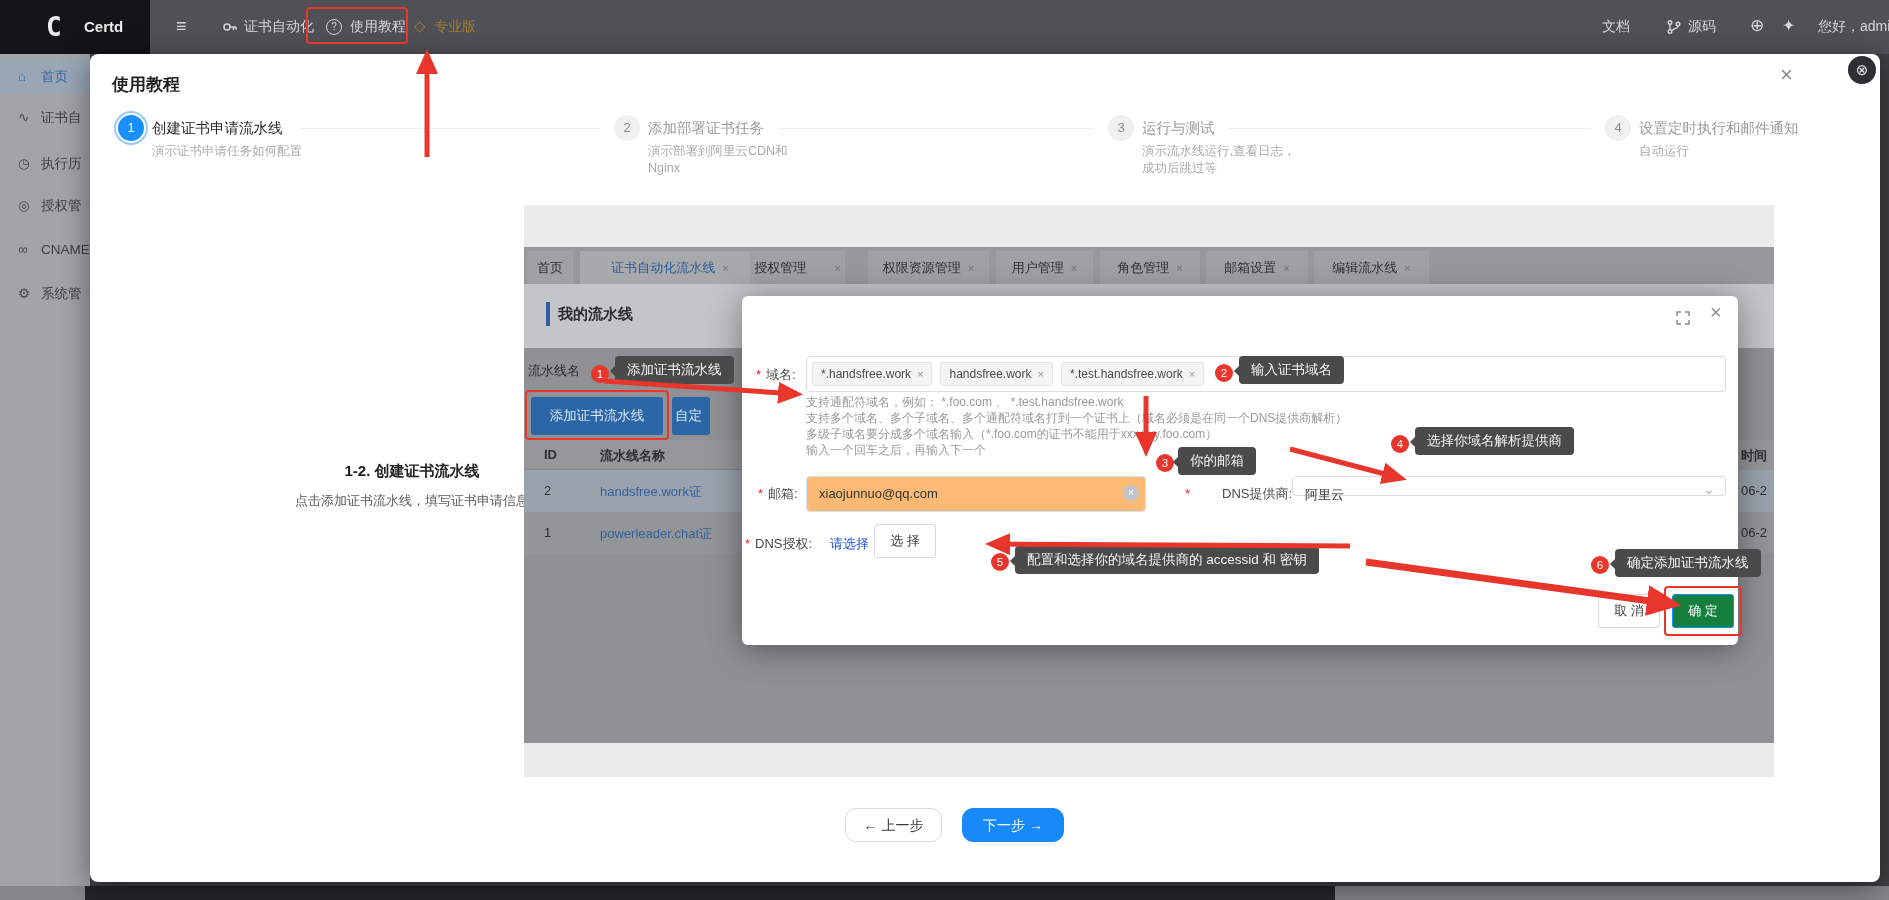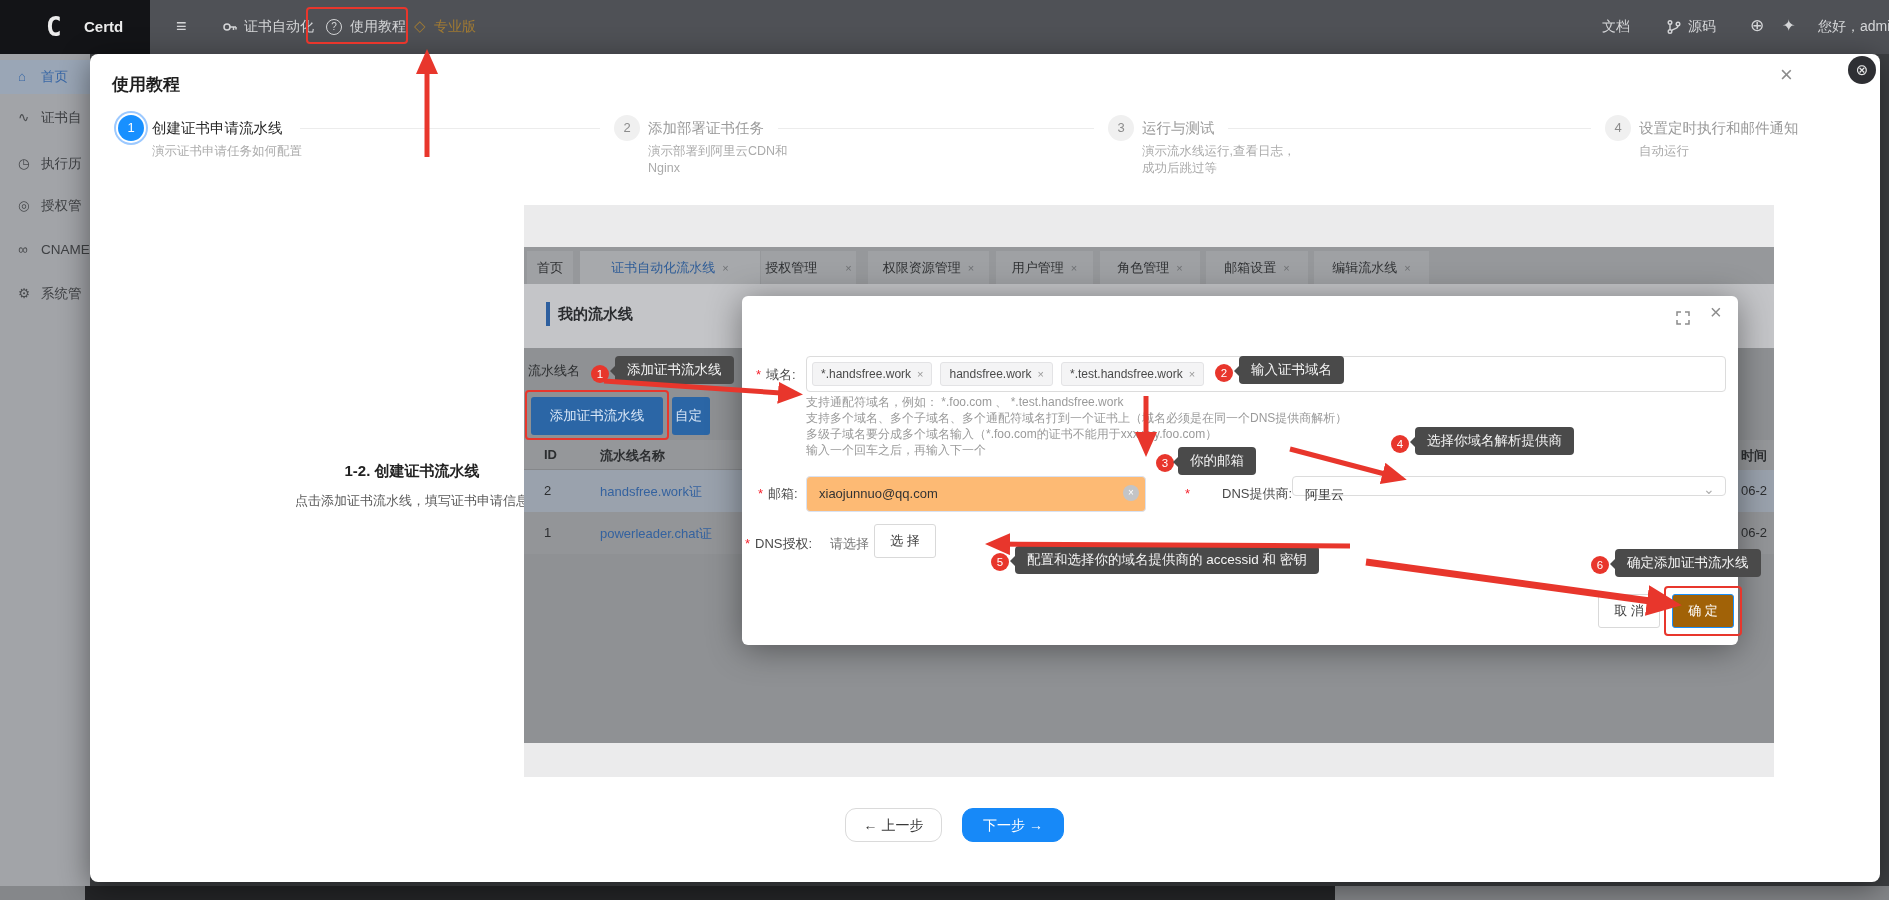--- a/index.html
+++ b/index.html
@@ -182,21 +182,21 @@
       <div class="strip" style="top:0;height:42px;background:#ebebec;"></div>
       <div class="strip" style="top:42px;height:37px;background:#96989b;"></div>
 
       <div class="tab" style="left:3px;width:46px;">
         <span>首页</span>
       </div>
       <div class="tab active" style="left:56px;width:180px;">
         <span>证书自动化流水线</span>
         <span class="tx">×</span>
       </div>
-      <div class="tab" style="left:237px;width:95px;gap:28px;">
+      <div class="tab" style="left:226px;width:95px;gap:28px;">
         <span>授权管理</span>
         <span class="tx">×</span>
       </div>
       <div class="tab" style="left:344px;width:121px;">
         <span>权限资源管理</span>
         <span class="tx">×</span>
       </div>
       <div class="tab" style="left:472px;width:97px;">
         <span>用户管理</span>
         <span class="tx">×</span>
@@ -283,25 +283,25 @@
         </div>
         <span class="abs req" style="left:443px;top:190px;">*</span>
         <span class="abs flabel" style="left:480px;top:189px;">DNS提供商:</span>
         <div class="fbox" style="left:550px;top:180px;width:434px;height:20px;">
           <span class="abs" style="left:12px;top:9px;font-size:13px;color:#333;">阿里云</span>
           <span class="abs" style="left:410px;top:4px;font-size:14px;color:#b0b0b0;">⌄</span>
         </div>
 
         <span class="abs req" style="left:3px;top:240px;">*</span>
         <span class="abs flabel" style="left:13px;top:239px;">DNS授权:</span>
-        <span class="abs flabel" style="left:88px;top:239px;color:#737373;text-align:center;">请选择</span>
+        <span class="abs flabel" style="left:88px;top:239px;color:#1d4ed8;text-align:center;">请选择</span>
         <div class="dlg-btn" style="left:132px;top:228px;width:62px;border:1px solid #d9d9d9;background:#fff;color:#3a3a3a;">选 择</div>
 
         <div class="dlg-btn" style="left:856px;top:298px;width:62px;border:1px solid #d9d9d9;background:#fff;color:#3a3a3a;">取 消</div>
-        <div class="dlg-btn" style="left:930px;top:298px;width:62px;border:1px solid #1890ff;background:#a16207;color:#fff;">确 定</div>
+        <div class="dlg-btn" style="left:930px;top:298px;width:62px;border:1px solid #1890ff;background:#15803d;color:#fff;">确 定</div>
       </div>
     </div>
 
     <div class="nav-btn nav-prev">← 上一步</div>
     <div class="nav-btn nav-next">下一步 →</div>
   </div>
 
   <div class="float-close">⊗</div>
 
   <div class="redbox" style="left:306px;top:7px;width:102px;height:37px;"></div>

